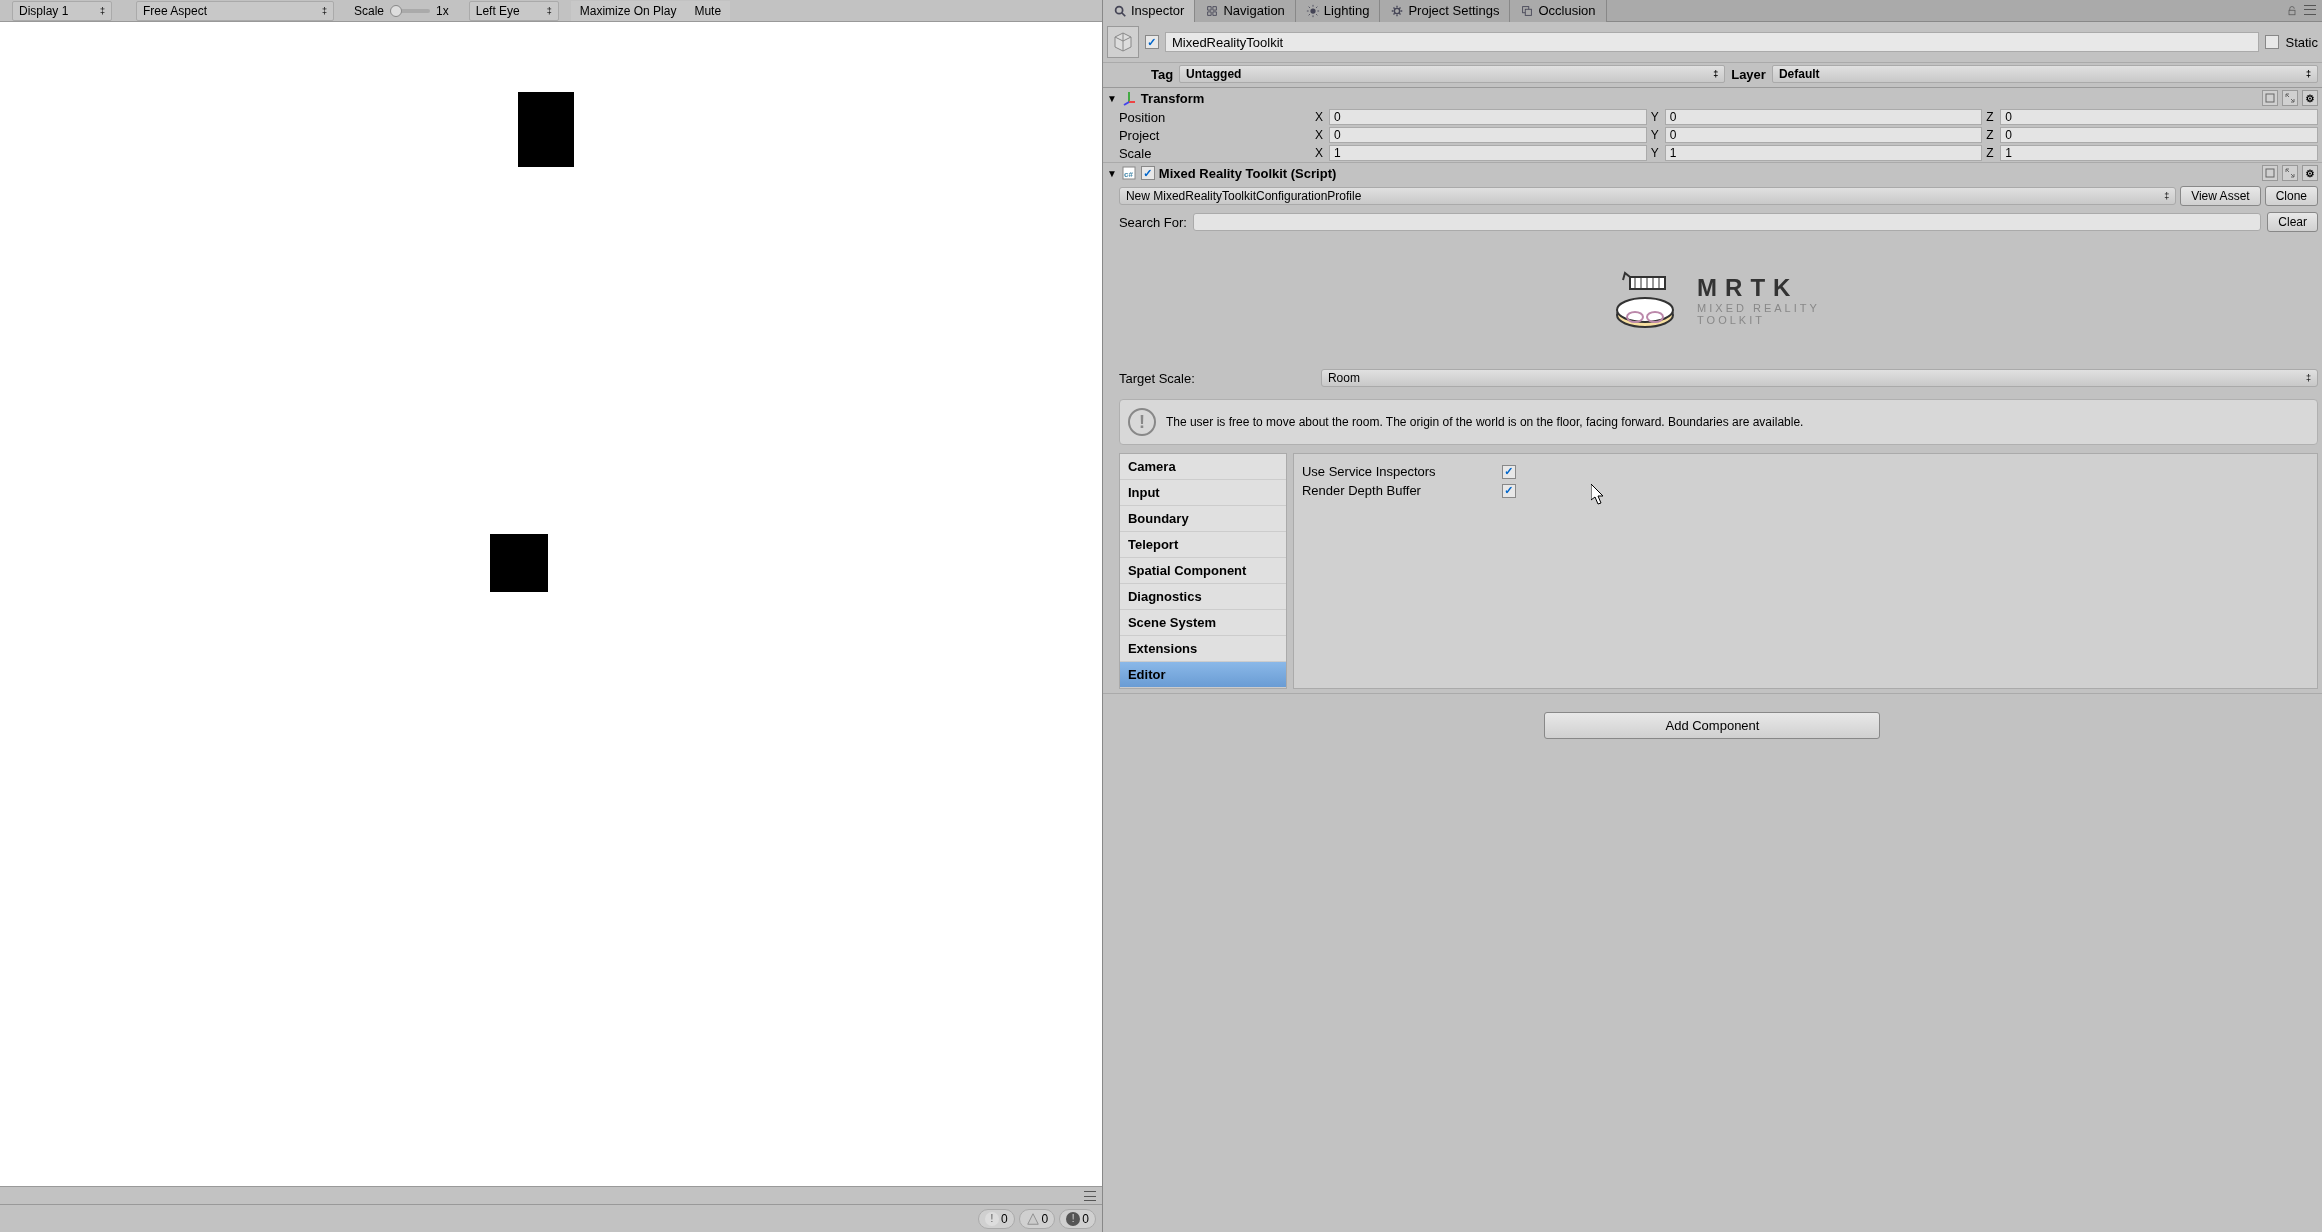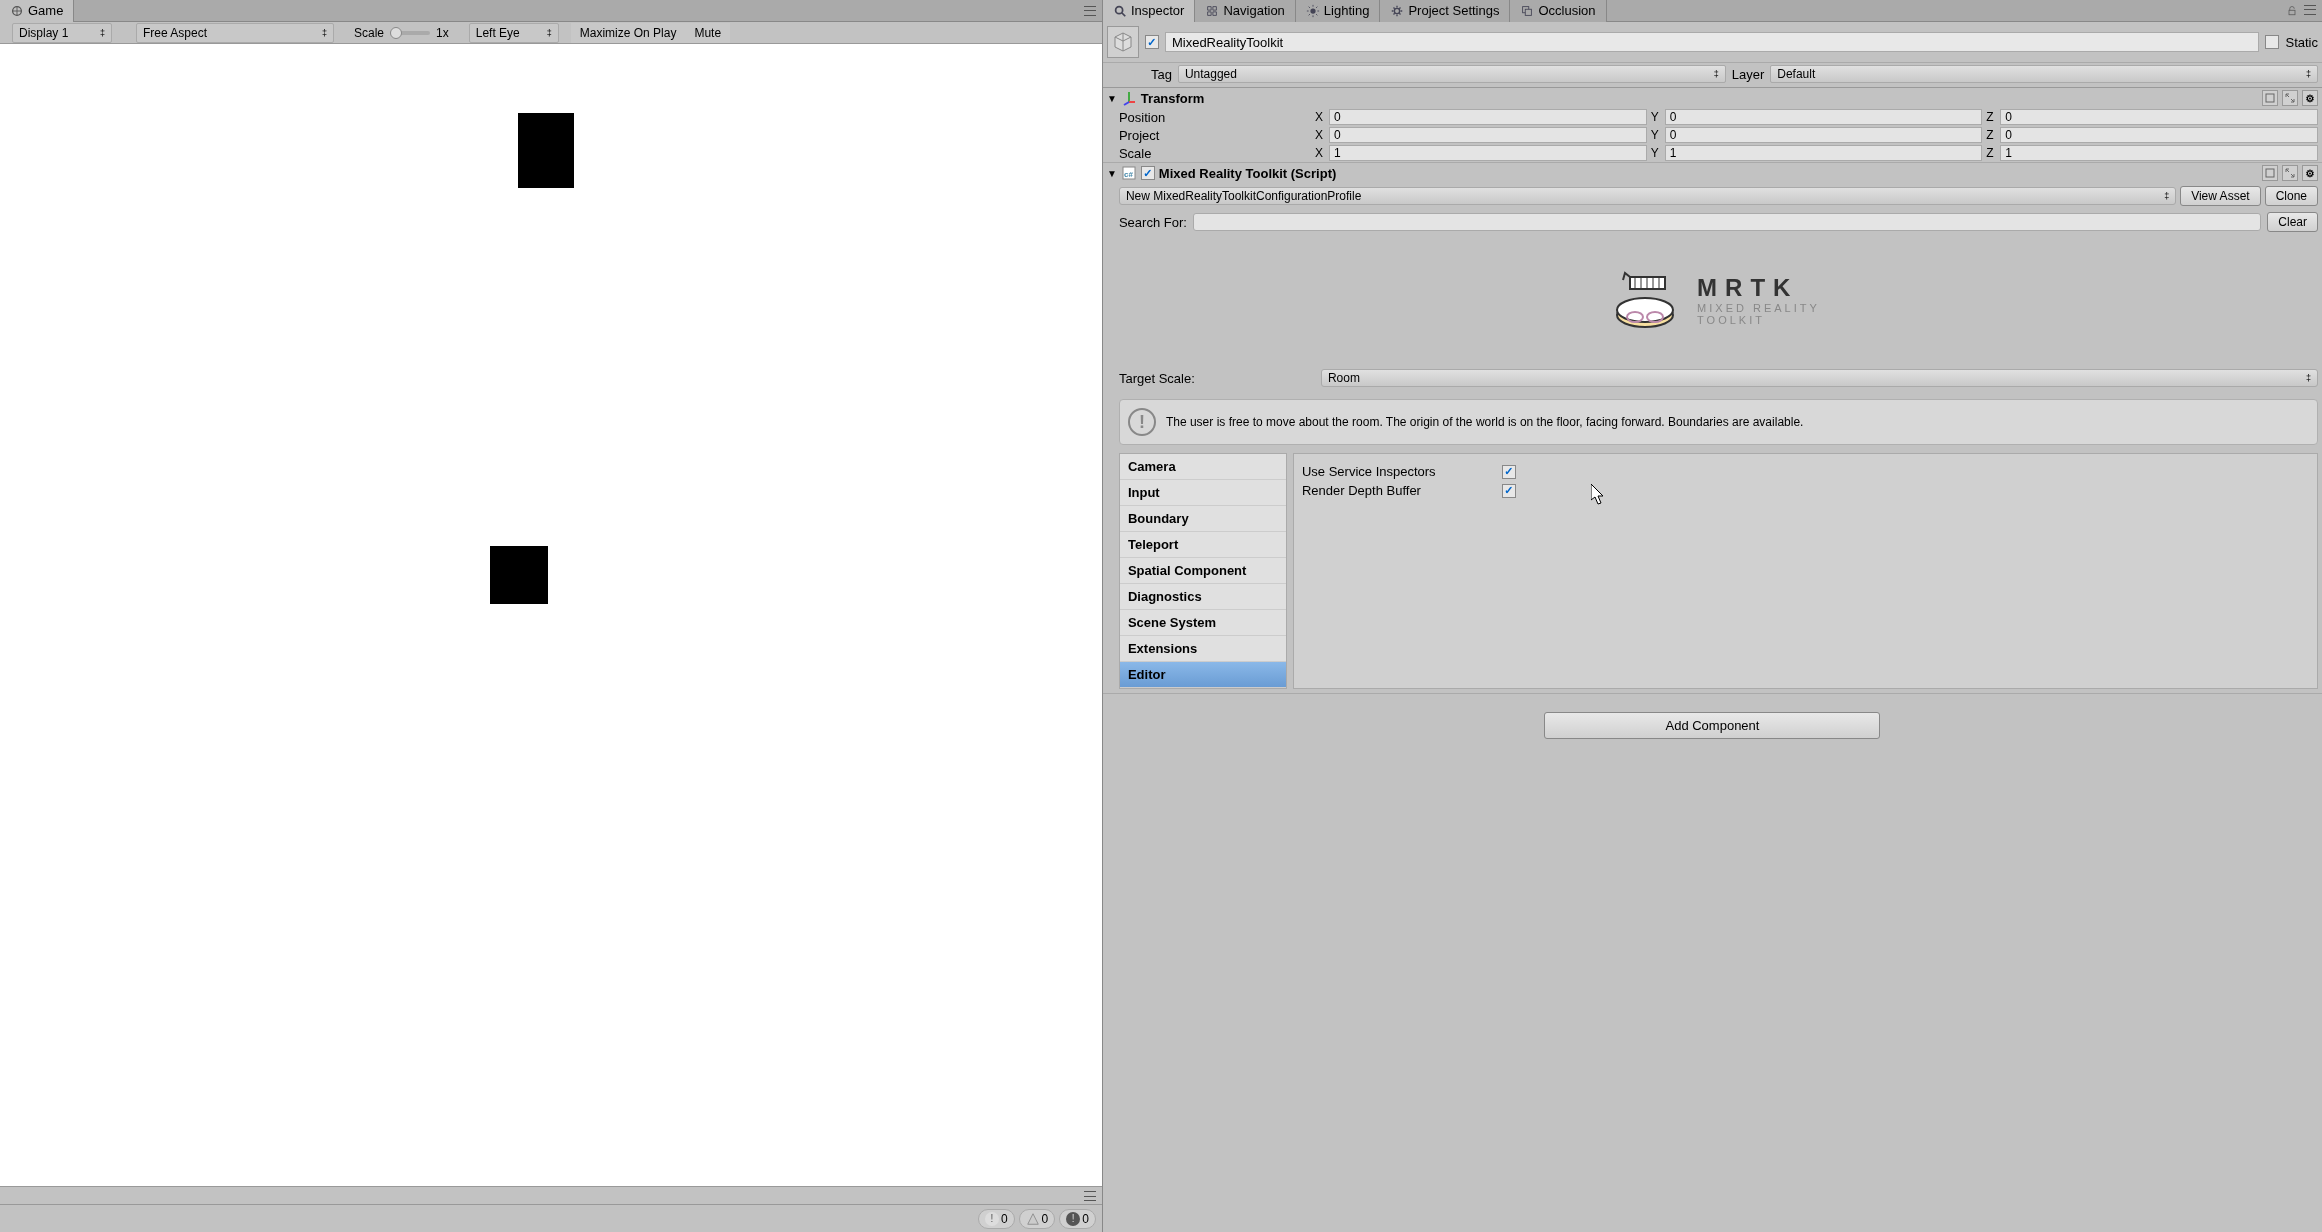--- a/index.html
+++ b/index.html
@@ -38,21 +38,21 @@
 .console-badge .icon-circle { width: 14px; height: 14px; border-radius: 50%; display: flex; align-items: center; justify-content: center; font-size: 10px; }
 
 
 .gameobj-header { display: flex; align-items: center; background: #c2c2c2; border-bottom: 1px solid #aaa; padding: 4px; gap: 6px; }
 .cube-icon { width: 32px; height: 32px; background: #d0d0d0; border: 1px solid #999; display: flex; align-items: center; justify-content: center; }
 .gameobj-name { flex: 1; background: #e8e8e8; border: 1px solid #aaa; height: 20px; padding: 2px 6px; font-size: 13px; }
 .checkbox-custom { width: 14px; height: 14px; background: #e8e8e8; border: 1px solid #888; display: flex; align-items: center; justify-content: center; font-size: 11px; cursor: pointer; }
 .checkbox-custom.checked::after { content: "✓"; color: #0066cc; font-weight: bold; }
 
 
-.tag-row { display: flex; align-items: center; background: #c2c2c2; padding: 2px 4px 4px 48px; gap: 6px; border-bottom: 1px solid #999; }
+.tag-row { display: flex; align-items: center; background: #c2c2c2; padding: 2px 4px 4px 48px; gap: 6px; border-bottom: 1px solid #999; font-weight: bold; }
 .tag-row label { font-size: 13px; }
 .tag-dropdown { flex: 1; background: linear-gradient(#e0e0e0, #c8c8c8); border: 1px solid #aaa; height: 18px; padding: 1px 6px; font-size: 12px; display: flex; align-items: center; justify-content: space-between; border-radius: 2px; }
 
 
 .component { border-bottom: 1px solid #aaa; }
 .comp-header { display: flex; align-items: center; background: #c2c2c2; padding: 2px 4px; gap: 4px; font-weight: bold; font-size: 13px; }
 .foldout { font-size: 10px; cursor: pointer; }
 .comp-icon { width: 16px; height: 16px; }
 .comp-header-right { margin-left: auto; display: flex; gap: 4px; }
 .mini-btn { width: 16px; height: 16px; border: 1px solid #999; background: #d0d0d0; cursor: pointer; font-size: 10px; display: flex; align-items: center; justify-content: center; }
@@ -106,36 +106,20 @@
 
 .menu-lines { width: 12px; height: 10px; display: flex; flex-direction: column; justify-content: space-between; cursor: pointer; }
 .menu-lines span { height: 1px; background: #555; }
 </style>
 </head>
 <body>
 
 <div class="app">
 
   <div class="left-panel">
-    <div class="tab-bar">
-      <div class="tab">
-        <svg class="icon-sm" viewBox="0 0 16 16">
-            <circle cx="8" cy="8" r="5" fill="none" stroke="#555" stroke-width="1.5"></circle>
-            <path d="M8 3v10M3 8h10" stroke="#555" stroke-width="1"></path>
-          </svg>
-        <span>Game</span>
-      </div>
-      <div class="tab-bar-right">
-        <div class="menu-lines">
-            <span></span>
-            <span></span>
-            <span></span>
-          </div>
-      </div>
-    </div>
     <div class="game-toolbar">
       <div class="dropdown" style="width:100px">
         <span>Display 1</span>
           <span class="arrow">‡</span>
       </div>
       <div class="dropdown" style="width:198px">
         <span>Free Aspect</span>
           <span class="arrow">‡</span>
       </div>
       <div class="scale-slider">

